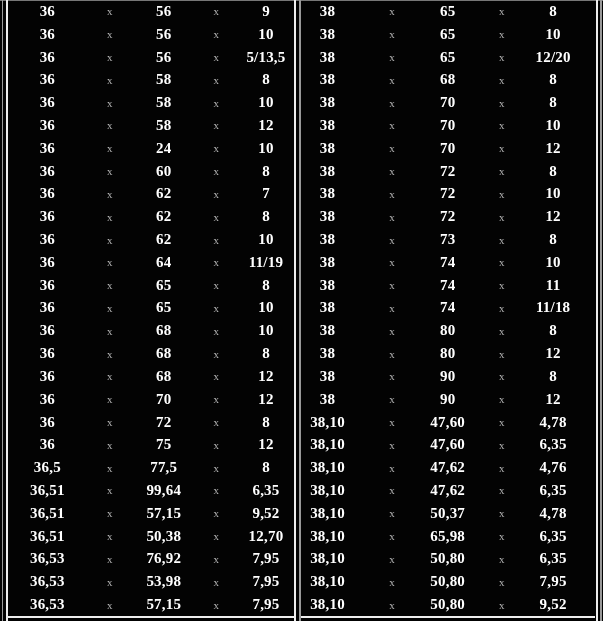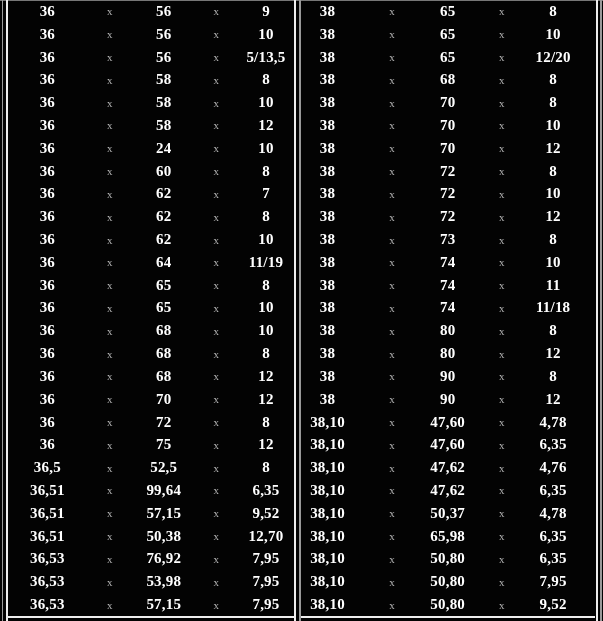--- a/index.html
+++ b/index.html
@@ -205,21 +205,21 @@
       <div class="row">
         <span class="cell num">36</span>
         <span class="cell sep">x</span>
         <span class="cell num">75</span>
         <span class="cell sep">x</span>
         <span class="cell num">12</span>
       </div>
       <div class="row">
         <span class="cell num">36,5</span>
         <span class="cell sep">x</span>
-        <span class="cell num">52,5</span>
+        <span class="cell num">77,5</span>
         <span class="cell sep">x</span>
         <span class="cell num">8</span>
       </div>
       <div class="row">
         <span class="cell num">36,51</span>
         <span class="cell sep">x</span>
         <span class="cell num">99,64</span>
         <span class="cell sep">x</span>
         <span class="cell num">6,35</span>
       </div>

